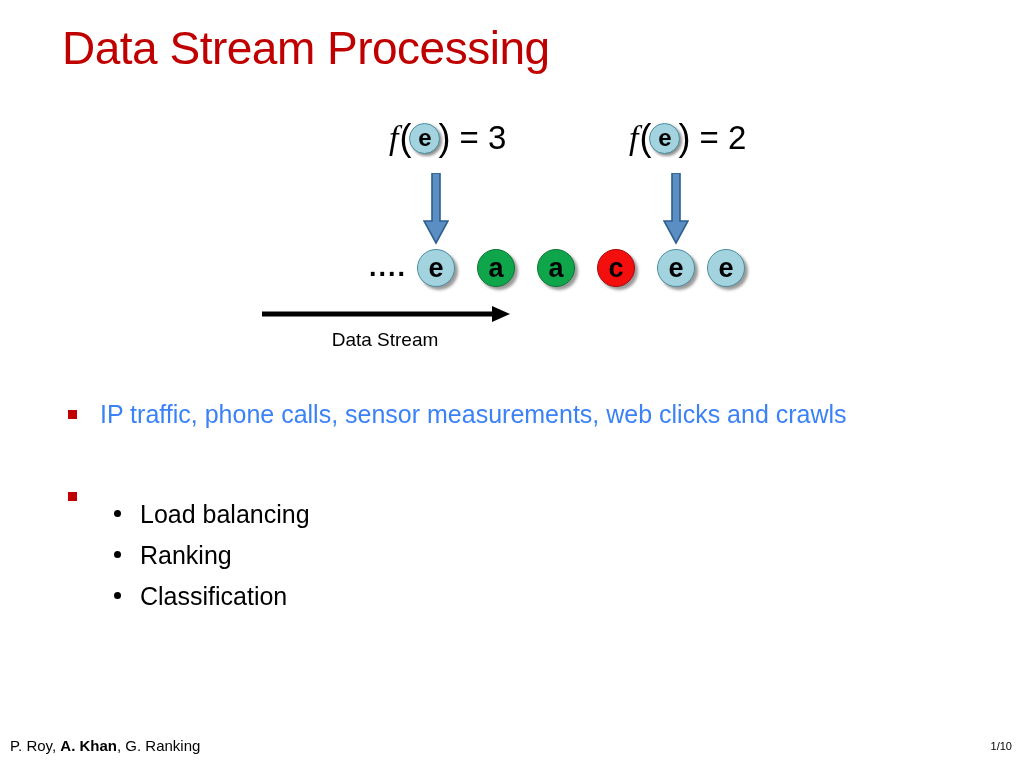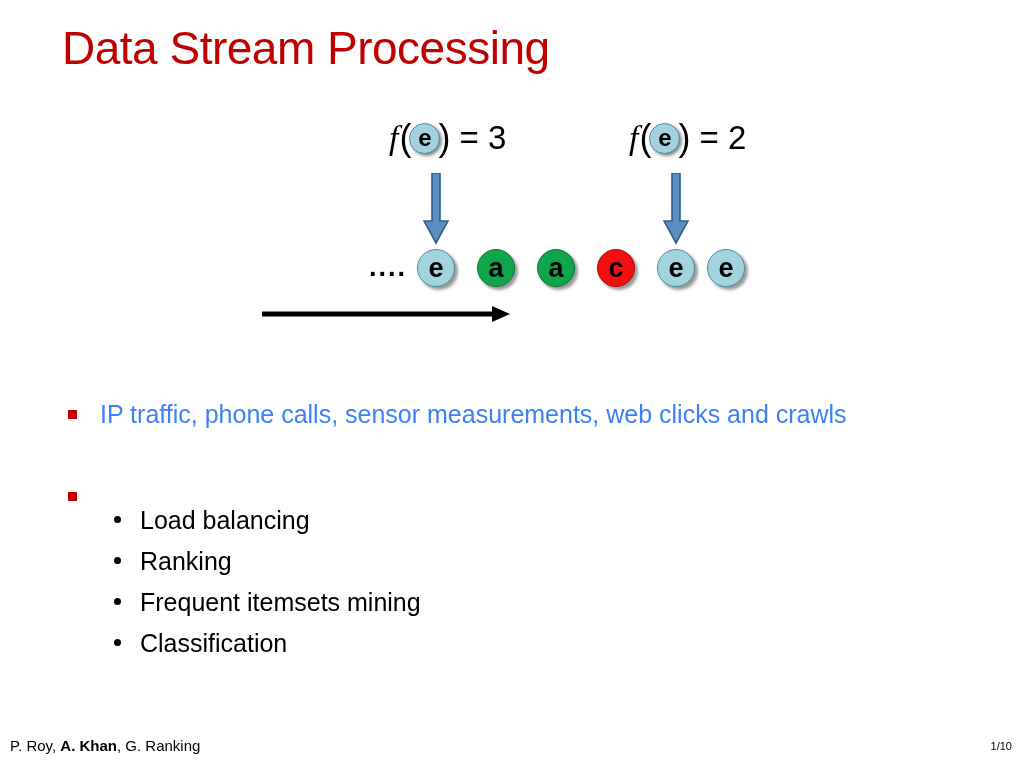--- a/index.html
+++ b/index.html
@@ -151,21 +151,21 @@
     position: absolute;
     left: 6px;
     top: 12px;
     width: 9px;
     height: 9px;
     background: #C00000;
   }
   .spacer { height: 50px; }
 
   .sub-list {
-    margin-top: 20px;
+    margin-top: 14px;
     padding-left: 44px;
   }
   .bullet-l2 {
     position: relative;
     padding-left: 34px;
     font-size: 25px;
     line-height: 41px;
     color: #000000;
   }
   .bullet-l2 .marker {
@@ -235,20 +235,21 @@
   <span class="token big tok-green" style="left:477px; top:249px;">a</span>
   <span class="token big tok-green" style="left:537px; top:249px;">a</span>
   <span class="token big tok-red" style="left:597px; top:249px;">c</span>
   <span class="token big tok-blue" style="left:657px; top:249px;">e</span>
   <span class="token big tok-blue" style="left:707px; top:249px;">e</span>
 
   <svg id="stream-axis" viewBox="0 0 250 18">
     <line x1="2" y1="9" x2="233" y2="9" stroke="#000000" stroke-width="5"></line>
     <polygon points="232,1 250,9 232,17" fill="#000000"></polygon>
   </svg>
+  <div id="stream-axis-label">Data Stream</div>
 
   <div id="body">
 
     <div class="bullet-l1">
       <span class="marker"></span>
       <span>IP traffic, phone calls, sensor measurements, web clicks and crawls</span>
     </div>
 
     <div class="spacer"></div>
 
@@ -260,24 +261,20 @@
       <div class="bullet-l2">
         <span class="marker"></span>
         <span>Load balancing</span>
       </div>
       <div class="bullet-l2">
         <span class="marker"></span>
         <span>Ranking</span>
       </div>
       <div class="bullet-l2">
         <span class="marker"></span>
-        <span>Frequent itemsets mining</span>
-      </div>
-      <div class="bullet-l2">
-        <span class="marker"></span>
         <span>Classification</span>
       </div>
     </div>
 
   </div>
 
   <div id="footer-authors">
     <span>P. Roy, </span><b>A. Khan</b><span>, G. Ranking</span>
   </div>
   <div id="footer-page">1/10</div>

